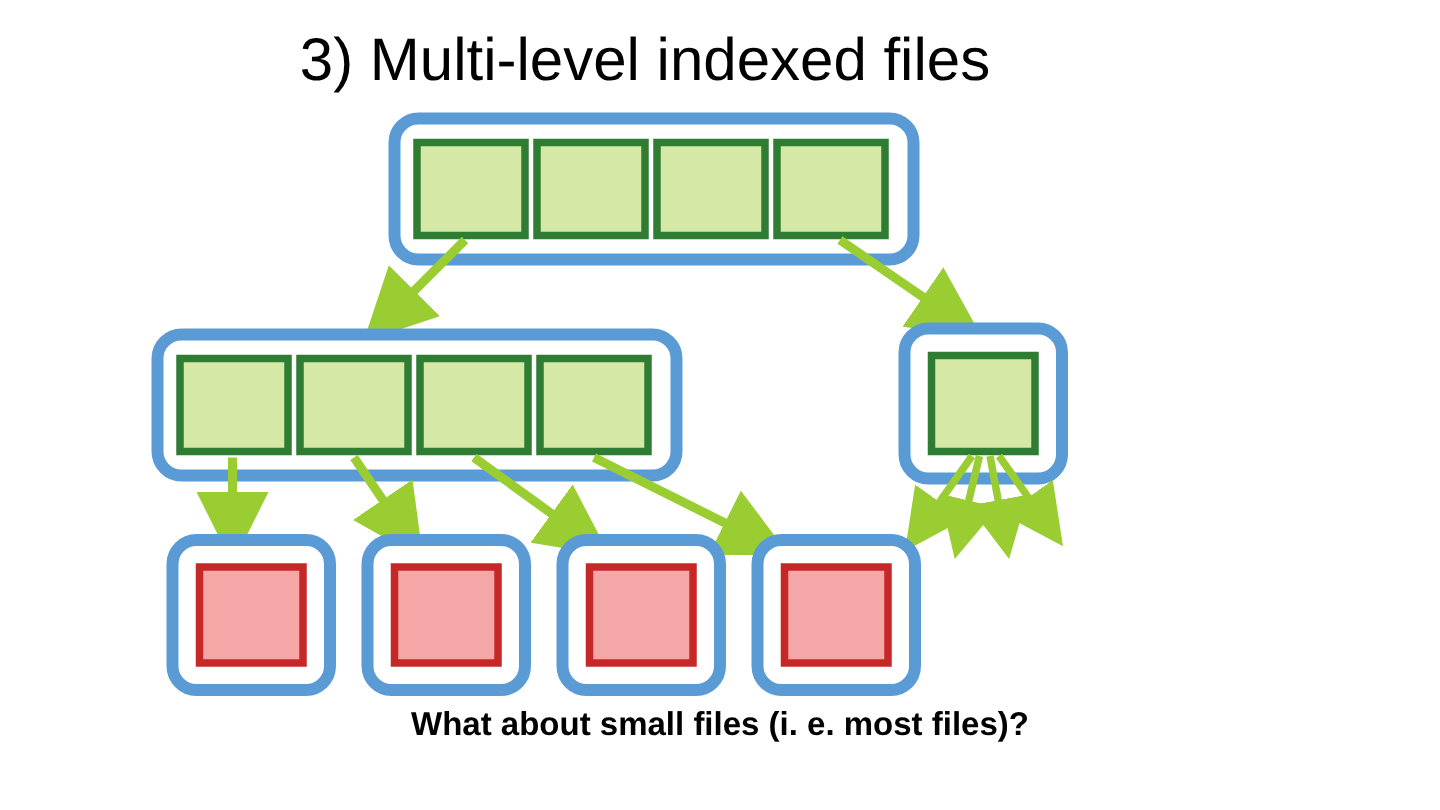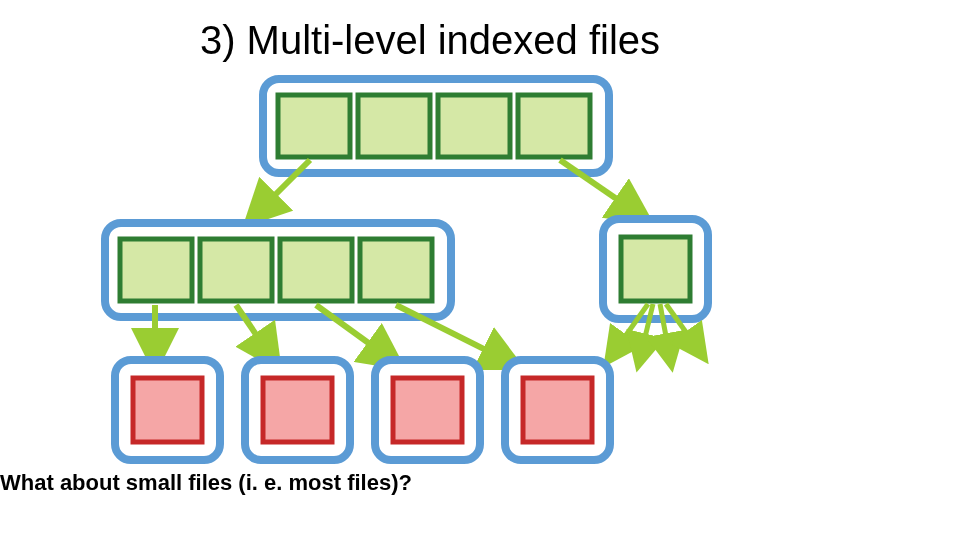--- a/index.html
+++ b/index.html
@@ -18,21 +18,21 @@
     width: 860px;
     text-align: center;
     font-size: 40px;
     color: #000;
   }
   .caption {
     position: absolute;
     top: 470px;
     left: 0;
     width: 960px;
-    text-align: left;
+    text-align: center;
     font-size: 22px;
     font-weight: bold;
     color: #000;
   }
   svg {
     position: absolute;
     left: 0;
     top: 0;
   }
 </style>

